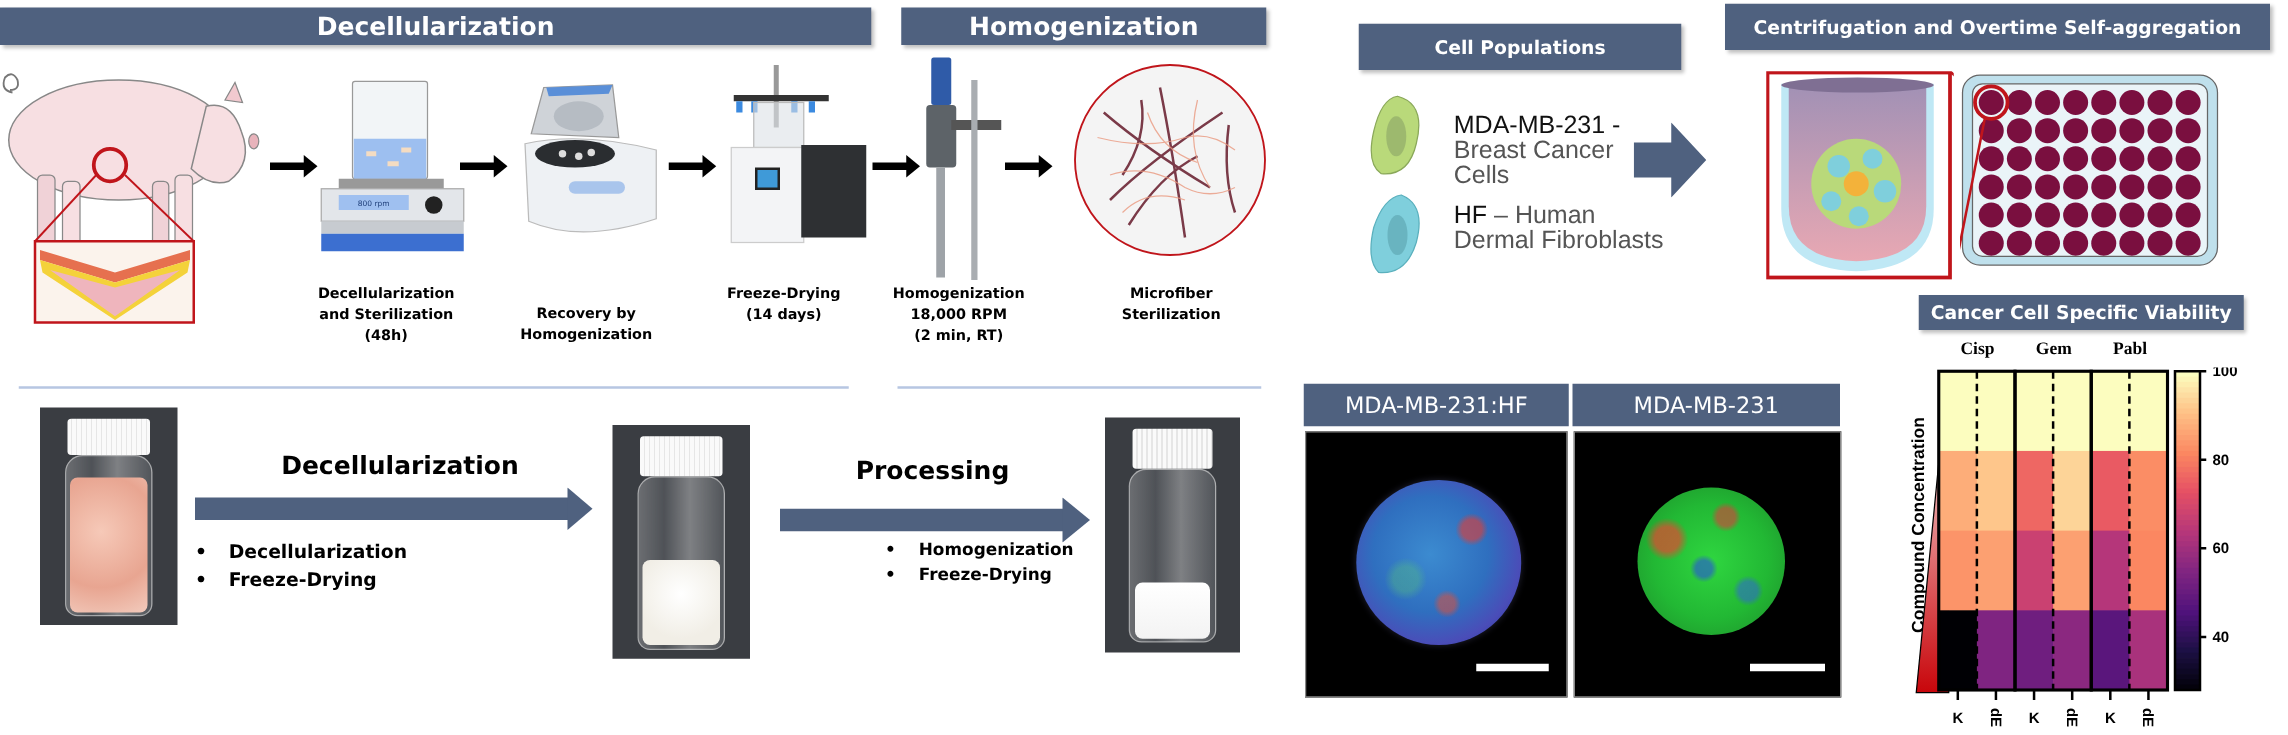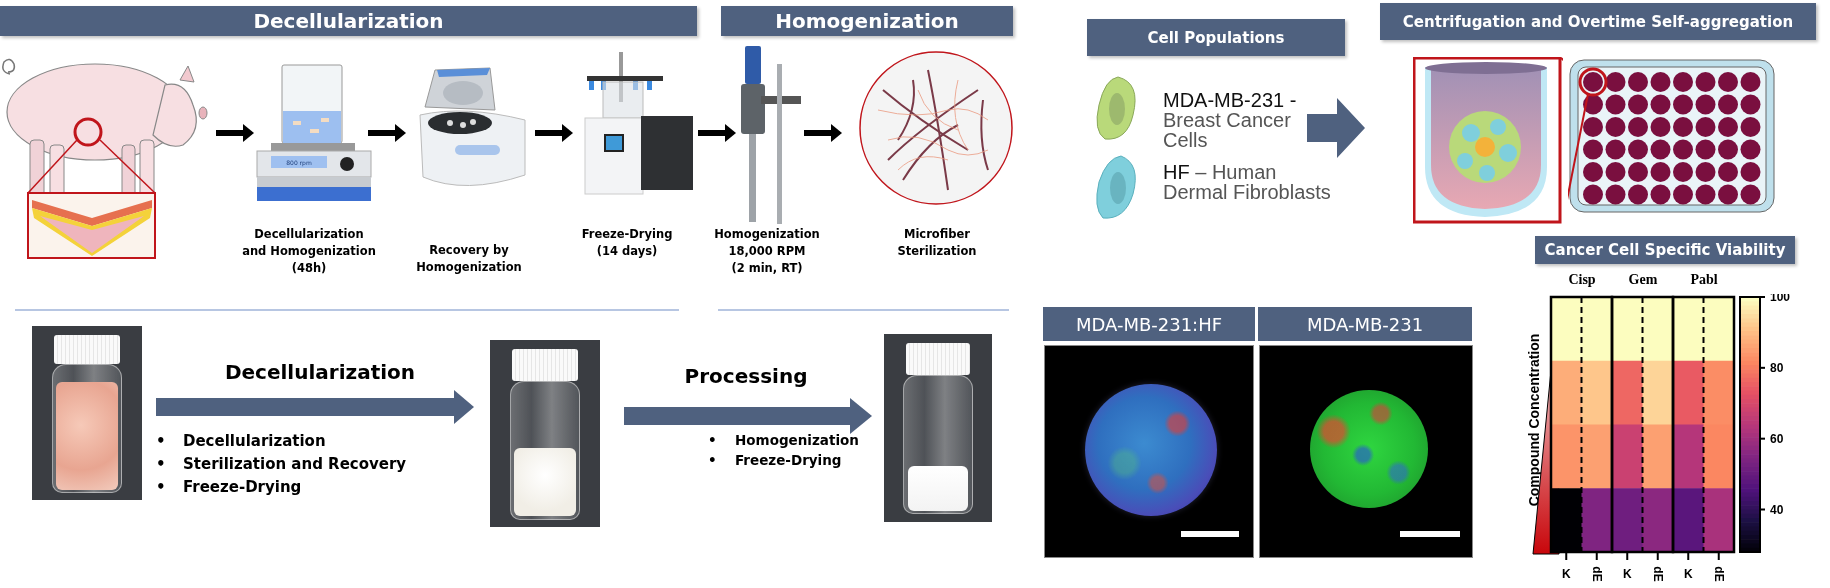--- a/index.html
+++ b/index.html
@@ -122,21 +122,21 @@
     <path d="M20 60 q40 10 70 0 q20 -5 40 10"></path>
       <path d="M30 90 q30 -10 60 10 q20 10 40 0"></path>
       <path d="M40 120 q20 -20 50 -10"></path>
     <path d="M60 40 q10 30 40 40"></path>
       <path d="M100 30 q-10 40 10 70"></path>
   </g>
 </svg>
 
 <div class="cap" style="left:309px;top:226px;">
   <div>Decellularization</div>
-  <div>and Homogenization</div>
+  <div>and Sterilization</div>
   <div>(48h)</div>
 </div>
 <div class="cap" style="left:469px;top:226px;margin-top:16px;">
   <div>Recovery by</div>
   <div>Homogenization</div>
 </div>
 <div class="cap" style="left:627px;top:226px;">
   <div>Freeze-Drying</div>
   <div>(14 days)</div>
 </div>
@@ -159,21 +159,20 @@
   <div class="content" style="top:32%;background:radial-gradient(circle at 40% 40%,#f6c9b8,#e8a591 60%,#f2cbbd);"></div>
 </div>
 
 <div class="proc-title" style="left:320px;top:360px;">Decellularization</div>
 <svg class="abs" style="left:156px;top:390px;" width="320" height="34" viewBox="0 0 320 34">
   <rect x="0" y="8" width="300" height="18" fill="#4f617f"></rect>
   <polygon points="298,0 318,17 298,34" fill="#4f617f"></polygon>
 </svg>
 <ul class="bullets" style="left:156px;top:430px;">
   <li>Decellularization</li>
-  <li>Sterilization and Recovery</li>
   <li>Freeze-Drying</li>
 </ul>
 
 <div class="jar" style="left:490px;top:340px;width:110px;height:187px;">
   <div class="cap-lid"></div>
   <div class="glass"></div>
   <div class="content" style="top:58%;background:radial-gradient(circle at 50% 40%,#ffffff,#f1eee6 70%);"></div>
 </div>
 
 <div class="proc-title" style="left:746px;top:364px;">Processing</div>

